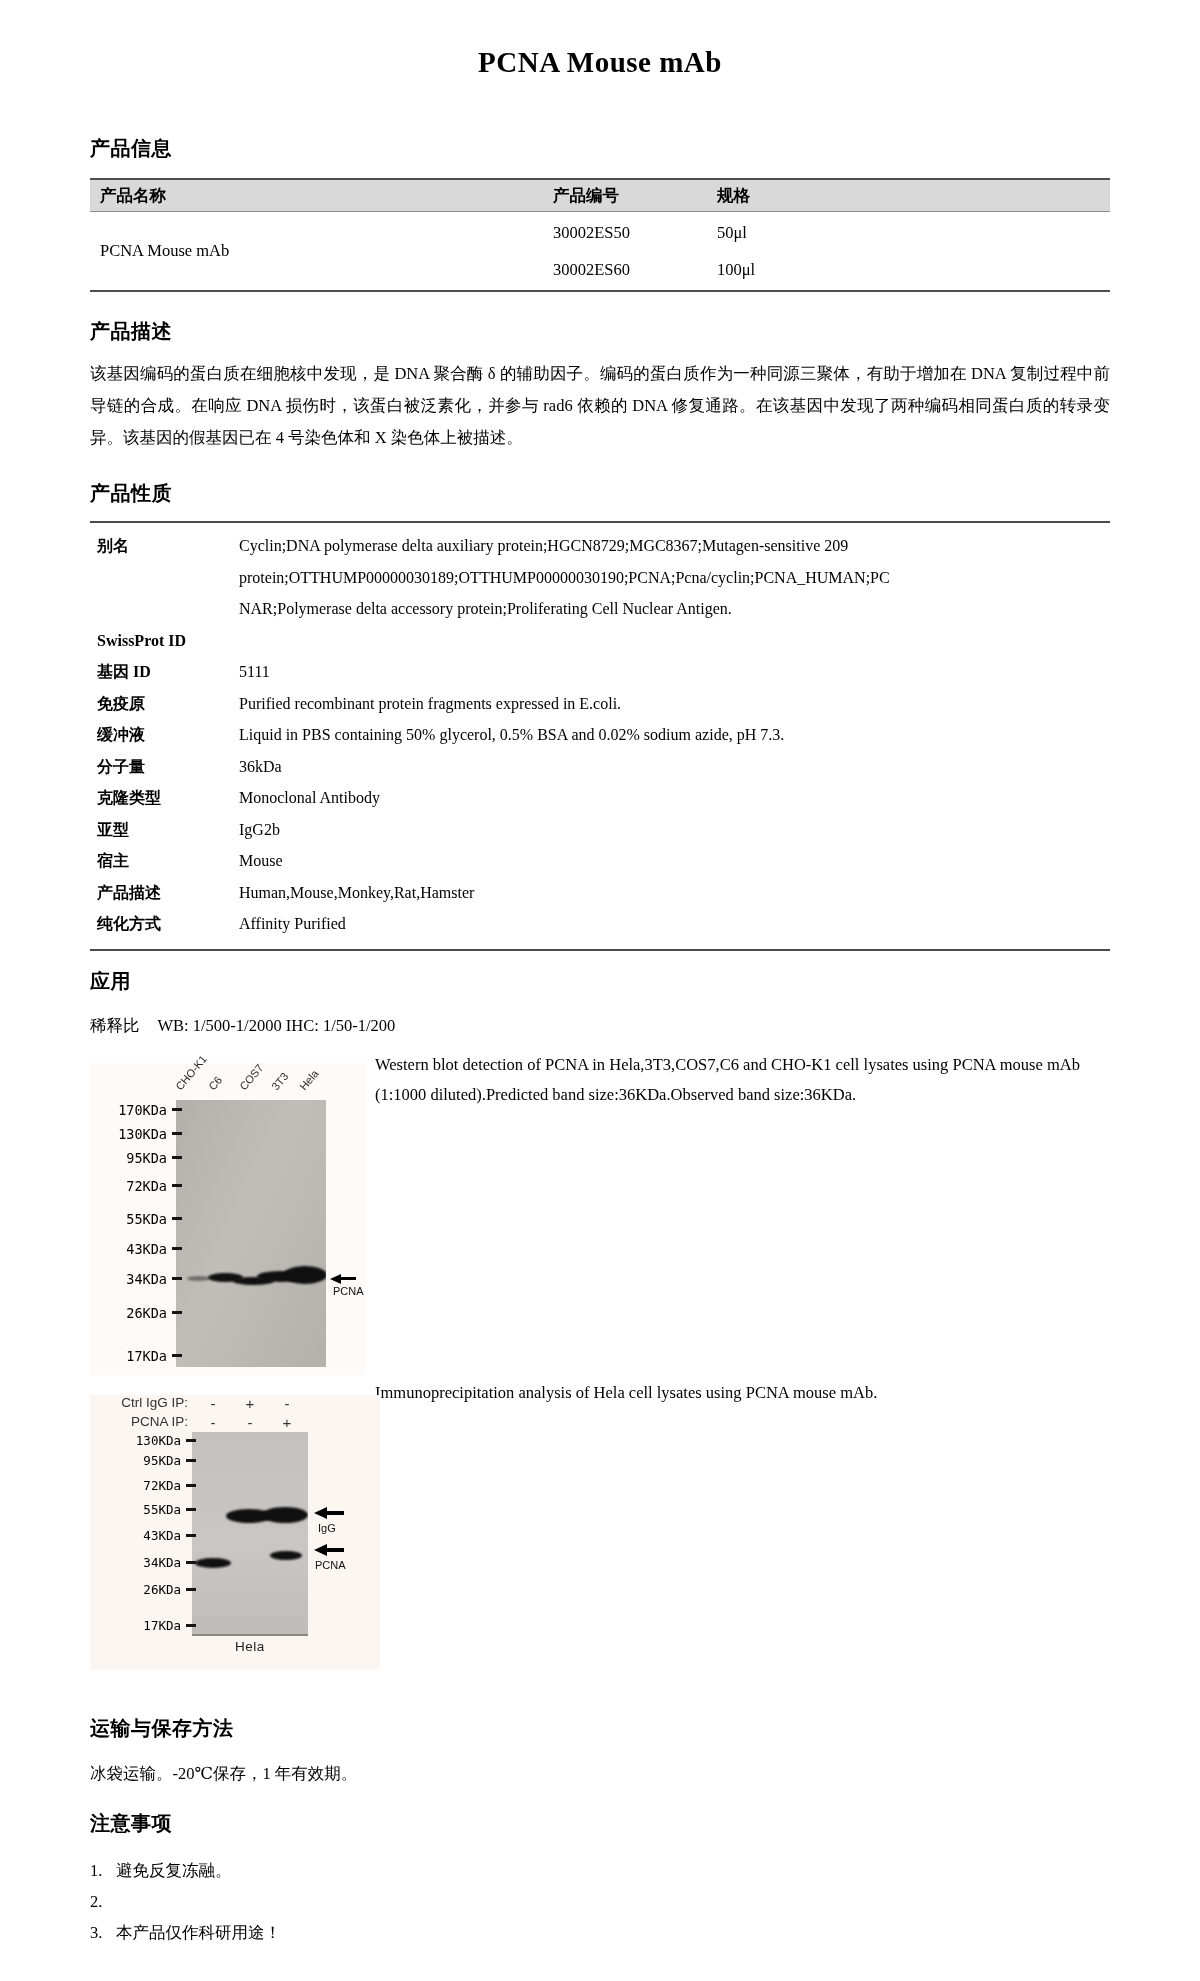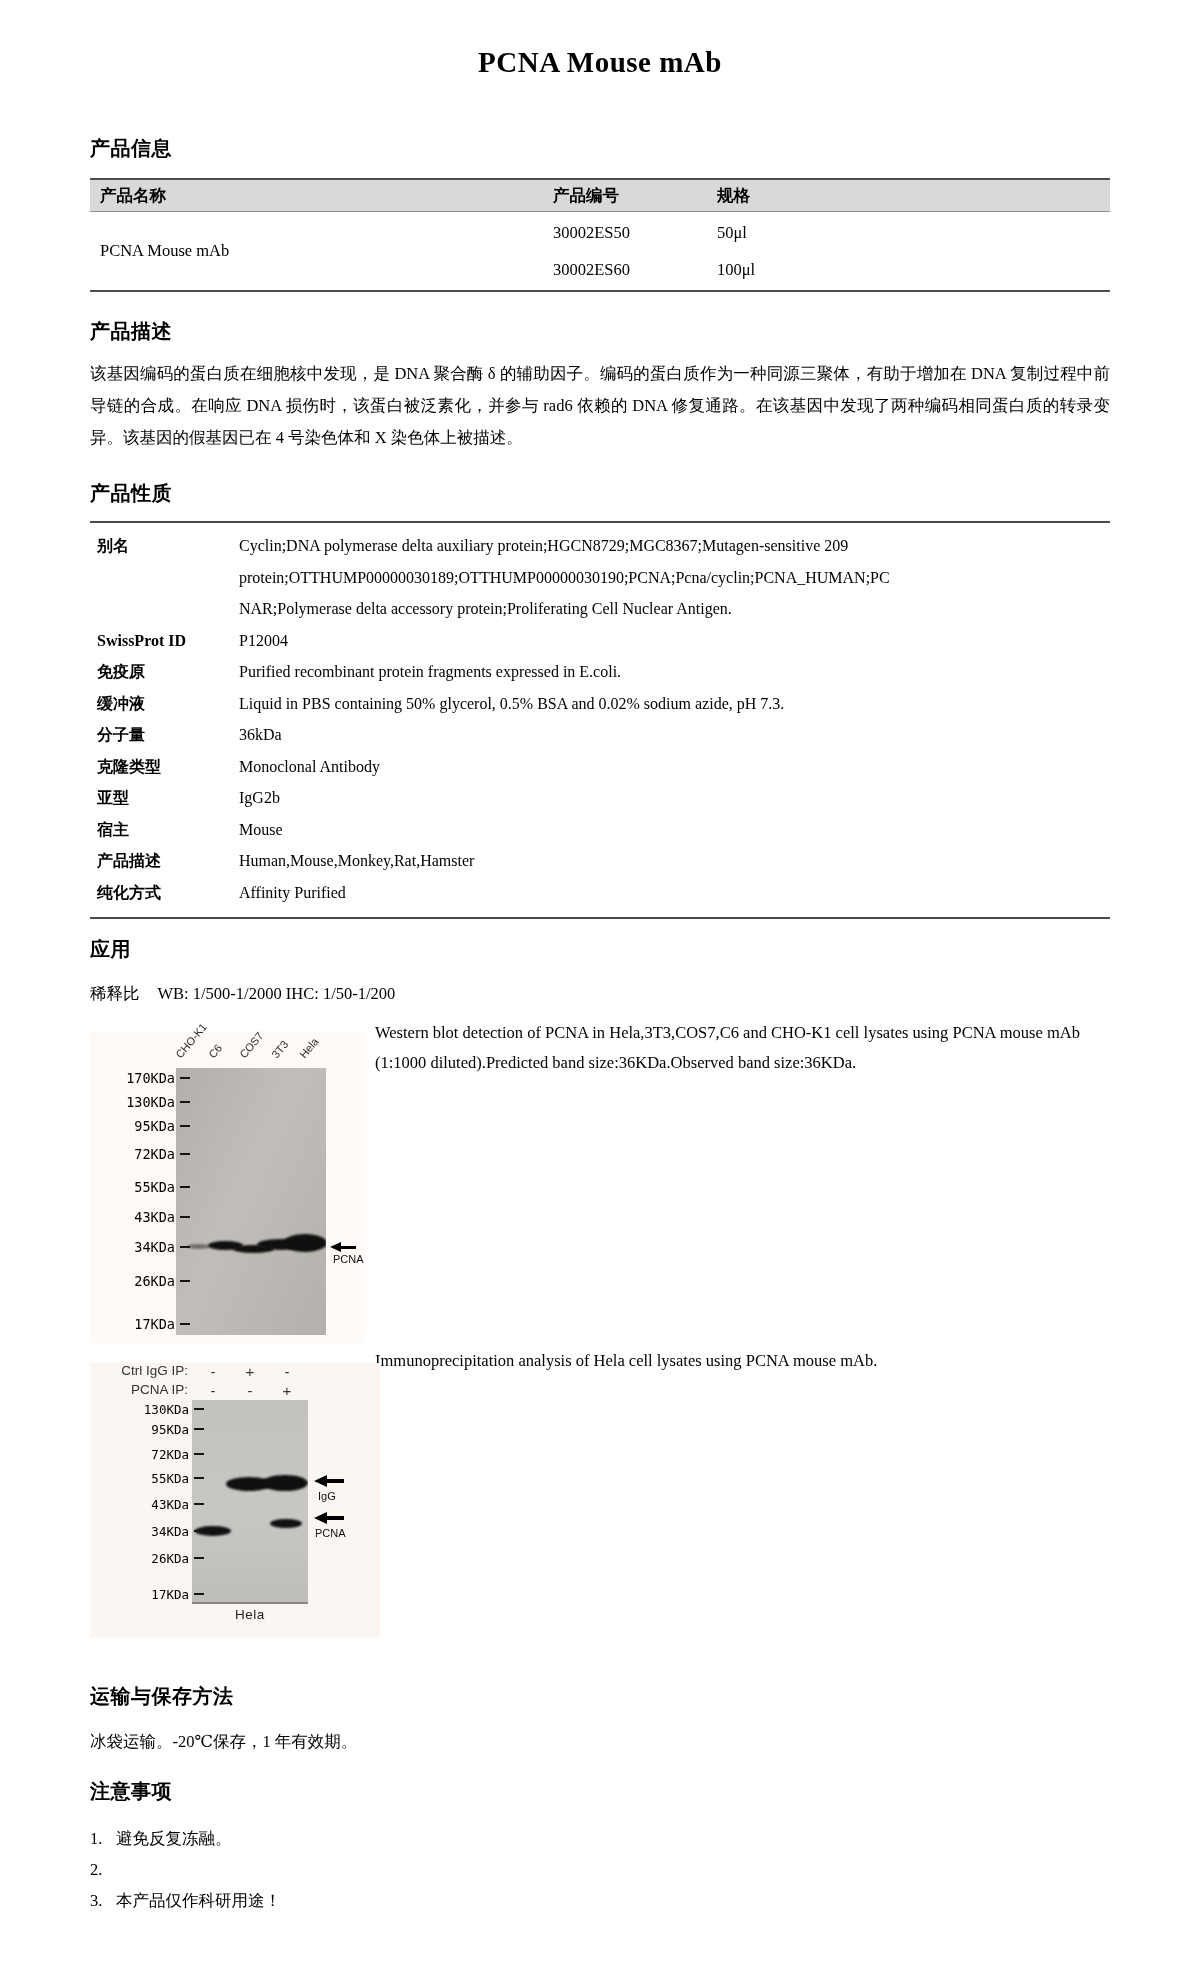--- a/index.html
+++ b/index.html
@@ -69,21 +69,21 @@
   .gel1 .b1 { left:11px;  top:176px; width:23px; height:5px;  opacity:.45; }
   .gel1 .b2 { left:32px;  top:173px; width:35px; height:9px; }
   .gel1 .b3 { left:57px;  top:177px; width:41px; height:8px; }
   .gel1 .b4 { left:81px;  top:171px; width:47px; height:11px; }
   .gel1 .b5 { left:107px; top:166px; width:44px; height:18px; }
   .gel2 .c1    { left:3px;  top:126px; width:36px; height:10px; }
   .gel2 .c2igg { left:34px; top:77px;  width:46px; height:14px; }
   .gel2 .c3igg { left:70px; top:75px;  width:46px; height:16px; }
   .gel2 .c3pcna{ left:78px; top:119px; width:32px; height:9px; }
 
-  .m-row { position:absolute; left:16px; display:flex; justify-content:flex-end; align-items:center;
+  .m-row { position:absolute; left:8px; display:flex; justify-content:flex-end; align-items:center;
            gap:5px; height:20px; font-family:"DejaVu Sans Mono","Liberation Mono",monospace; }
   .blot1 .m-row { width:84px; font-size:13.5px; }
   .blot2 .m-row { width:98px; font-size:12.5px; }
   .tick { width:10px; height:2.5px; background:#151515; }
 
   .lane-label { position:absolute; font-family:"Liberation Sans","DejaVu Sans",sans-serif;
                 font-size:11px; color:#2b2b2b; white-space:nowrap; height:14px; line-height:14px;
                 transform:rotate(-50deg); transform-origin:0 100%; top:16px; }
 
   .arrow { position:absolute; display:flex; align-items:center; }
@@ -139,21 +139,24 @@
   <p class="desc">该基因编码的蛋白质在细胞核中发现，是 DNA 聚合酶 δ 的辅助因子。编码的蛋白质作为一种同源三聚体，有助于增加在 DNA 复制过程中前导链的合成。在响应 DNA 损伤时，该蛋白被泛素化，并参与 rad6 依赖的 DNA 修复通路。在该基因中发现了两种编码相同蛋白质的转录变异。该基因的假基因已在 4 号染色体和 X 染色体上被描述。</p>
 
   <h2 class="sec sec-props">产品性质</h2>
   <div class="props">
     <div class="prop-row">
       <div class="prop-label">别名</div>
       <div class="prop-value alias">Cyclin;DNA polymerase delta auxiliary protein;HGCN8729;MGC8367;Mutagen-sensitive 209 protein;OTTHUMP00000030189;OTTHUMP00000030190;PCNA;Pcna/cyclin;PCNA_HUMAN;PCNAR;Polymerase delta accessory protein;Proliferating Cell Nuclear Antigen.</div>
     </div>
     <div class="prop-row">
       <div class="prop-label">SwissProt ID</div>
-      <div class="prop-value">P12004</div>
+    </div>
+    <div class="prop-row">
+      <div class="prop-label">基因 ID</div>
+      <div class="prop-value">5111</div>
     </div>
     <div class="prop-row">
       <div class="prop-label">免疫原</div>
       <div class="prop-value">Purified recombinant protein fragments expressed in E.coli.</div>
     </div>
     <div class="prop-row">
       <div class="prop-label">缓冲液</div>
       <div class="prop-value">Liquid in PBS containing 50% glycerol, 0.5% BSA and 0.02% sodium azide, pH 7.3.</div>
     </div>
     <div class="prop-row">

